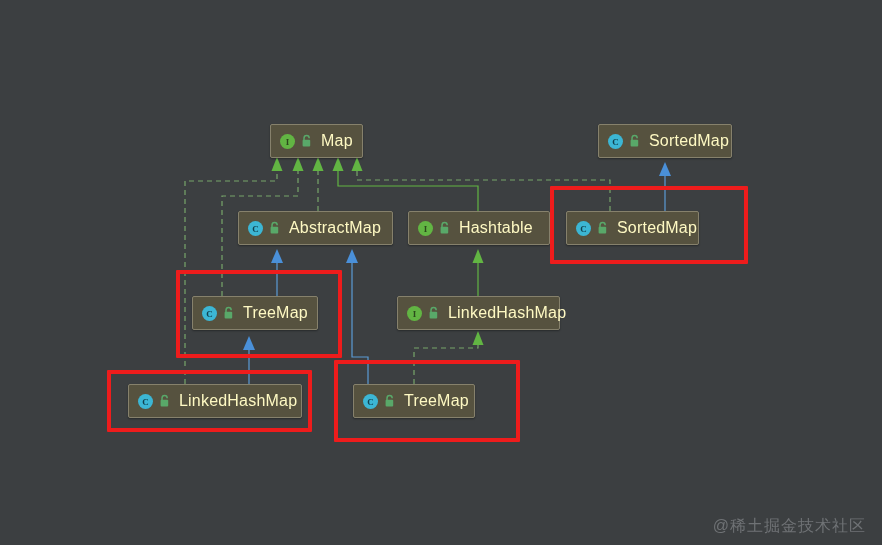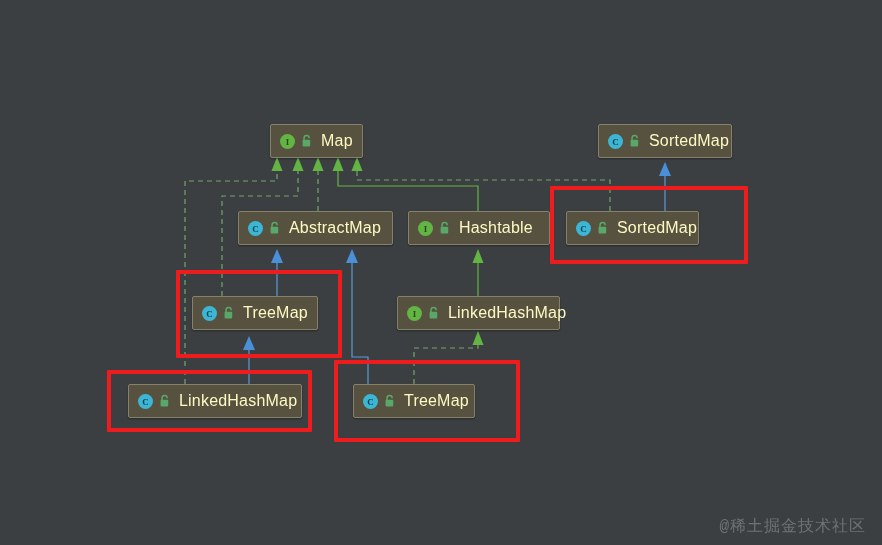--- a/index.html
+++ b/index.html
@@ -49,21 +49,21 @@
     border: 4px solid #ee1c1c;
     border-radius: 1px;
     pointer-events: none;
   }
   .watermark {
     position: absolute;
     right: 16px; bottom: 8px;
     color: #6f7275;
     font-size: 16px;
     letter-spacing: 1px;
-    font-family: Liberation Mono, monospace;
+    font-family: Liberation Sans, sans-serif;
     text-align: center;
   }
 </style>
 </head>
 <body>
 
 <div id="canvas">
 
   <svg class="edges" viewBox="0 0 882 545">
 

